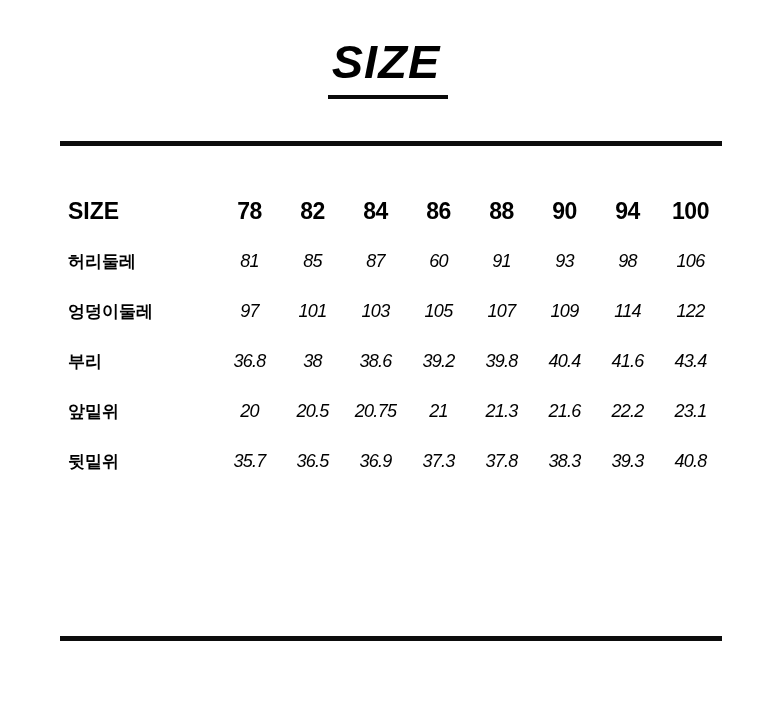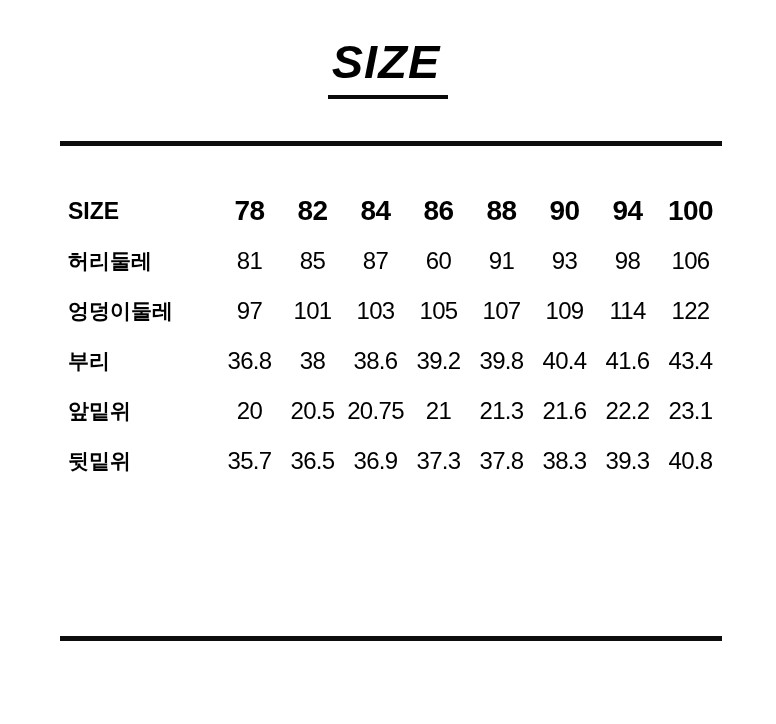--- a/index.html
+++ b/index.html
@@ -56,35 +56,36 @@
     padding: 0;
     text-align: center;
     vertical-align: middle;
     white-space: nowrap;
   }
   table.size-table .label-cell {
     width: 150px;
     text-align: left;
     padding-left: 8px;
     font-weight: 700;
-    font-size: 21px;
+    font-size: 17px;
   }
   table.size-table th {
     font-weight: 700;
-    font-size: 28px;
+    font-size: 23px;
     letter-spacing: -0.5px;
   }
   table.size-table th.label-cell {
     font-size: 23px;
     letter-spacing: 0;
   }
   table.size-table td.value-cell {
     font-weight: 400;
-    font-size: 24px;
+    font-size: 18px;
     letter-spacing: -0.7px;
+    font-style: italic;
   }
 </style>
 </head>
 <body>
 
 <div class="title-wrap">
   <span class="title">SIZE</span>
 </div>
 
 <div class="rule rule-top"></div>

